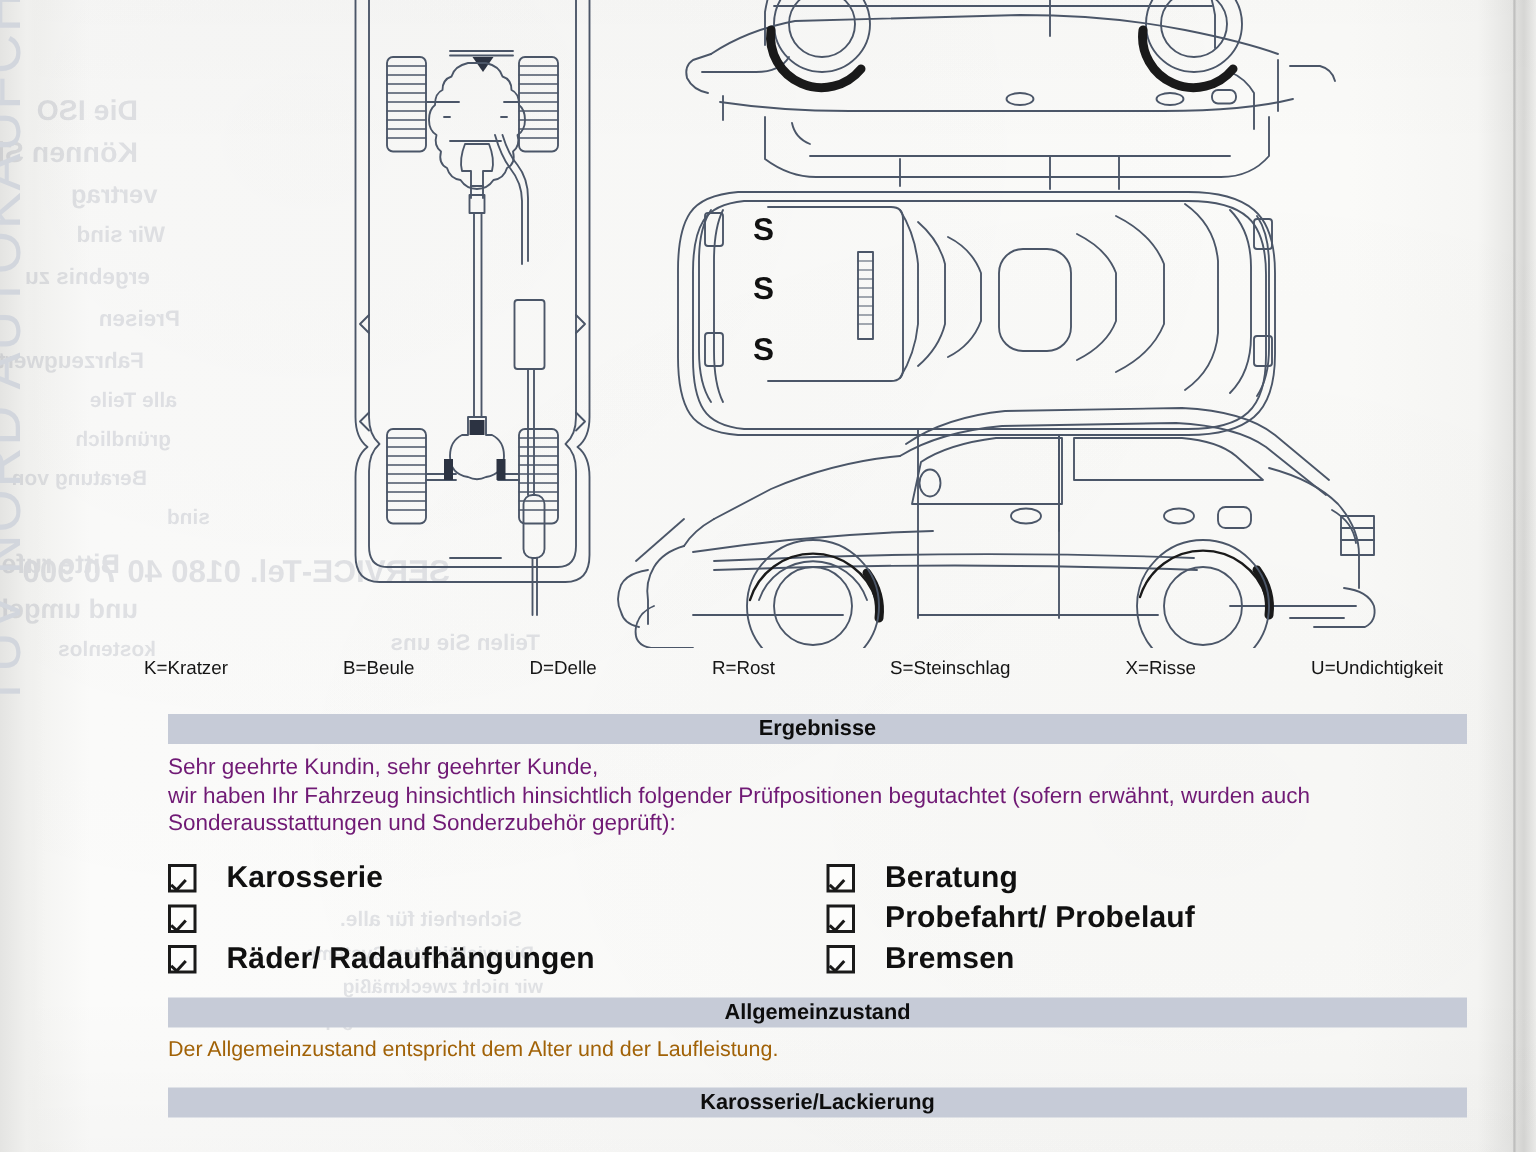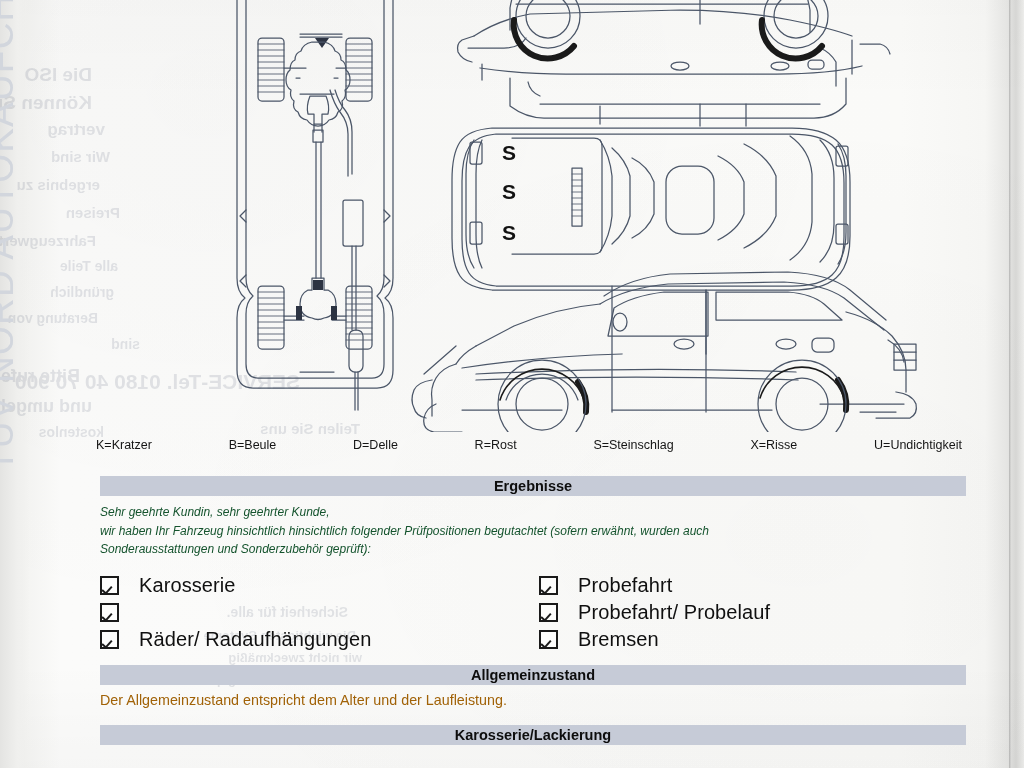--- a/index.html
+++ b/index.html
@@ -112,57 +112,57 @@
     display: flex;
     justify-content: space-between;
     font-size: 12.5px;
     color: #151515;
   }
   .legend .item { white-space: nowrap; }
 
   
   .doc {
     position: absolute;
-    left: 100px;
+    left: 112px;
     top: 476px;
     width: 866px;
   }
 
   .bar {
     background: #c6cbd7;
     color: #0d0d0d;
     font-size: 14.5px;
     font-weight: 700;
     text-align: center;
     line-height: 20px;
     height: 20px;
     margin: 0;
     box-shadow: inset 0 0 0 0 rgba(0,0,0,0);
   }
 
   .intro {
     margin: 7px 0 0 0;
-    font-size: 12px;
+    font-size: 15px;
     line-height: 18.6px;
-    color: #14532d;
-    font-style: italic;
+    color: #701a75;
   }
   .intro span { display: block; }
 
   .checklist {
     display: flex;
     margin-top: 13px;
     margin-bottom: 12px;
   }
   .col { width: 50%; }
   .col.right { padding-left: 12px; }
   .chk-row {
     display: flex;
     align-items: center;
     height: 27px;
+    font-weight: bold;
   }
   .box {
     width: 15px;
     height: 15px;
     border: 2px solid #1a1a1a;
     position: relative;
     flex: 0 0 auto;
     margin-right: 20px;
     background: #fdfdfc;
   }
@@ -507,21 +507,21 @@
             <div class="box"></div>
           </div>
           <div class="chk-row">
             <div class="box"></div>
             <div class="chk-label">Räder/ Radaufhängungen</div>
           </div>
         </div>
       <div class="col right" id="chk-right">
           <div class="chk-row">
             <div class="box"></div>
-            <div class="chk-label">Probefahrt</div>
+            <div class="chk-label">Beratung</div>
           </div>
           <div class="chk-row">
             <div class="box"></div>
             <div class="chk-label">Probefahrt/ Probelauf</div>
           </div>
           <div class="chk-row">
             <div class="box"></div>
             <div class="chk-label">Bremsen</div>
           </div>
         </div>

